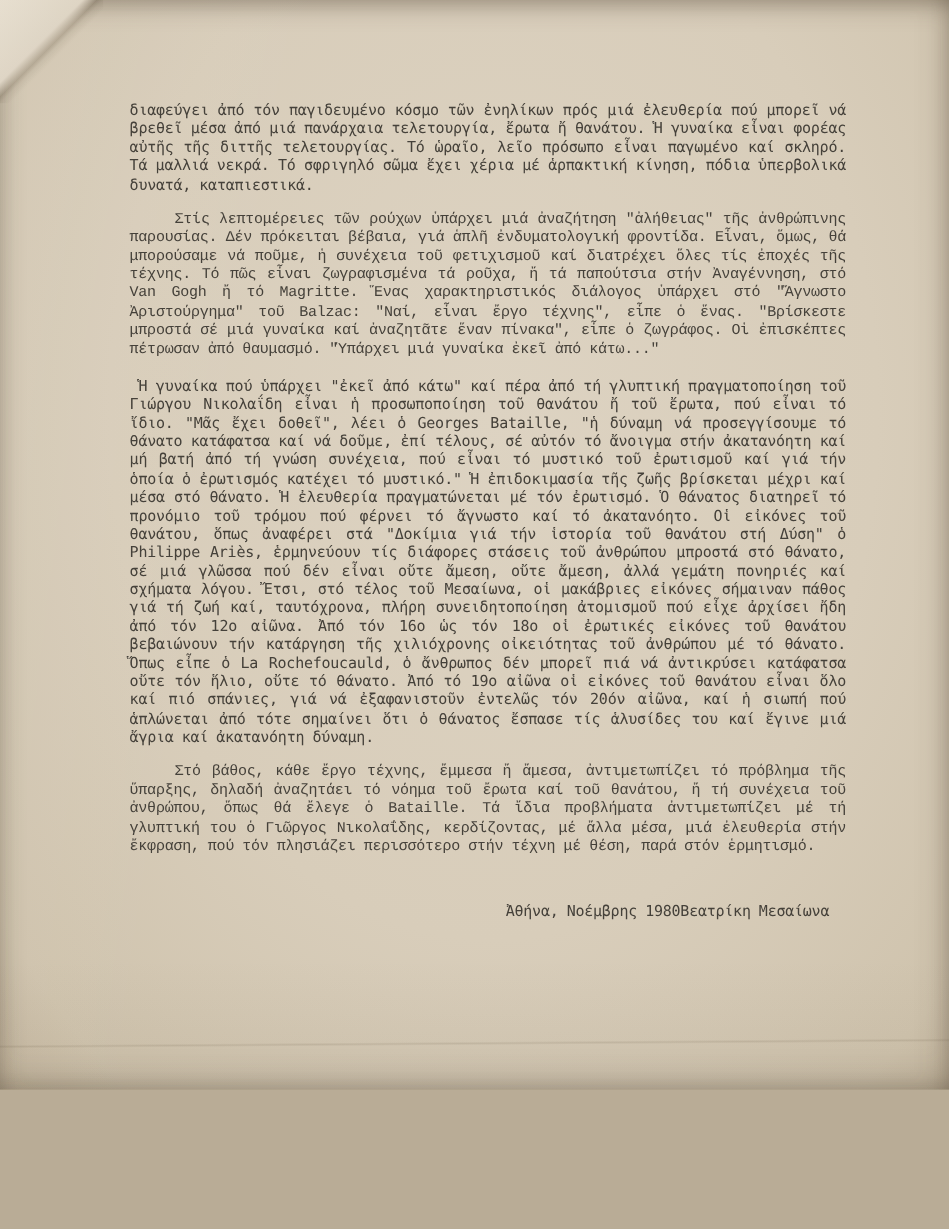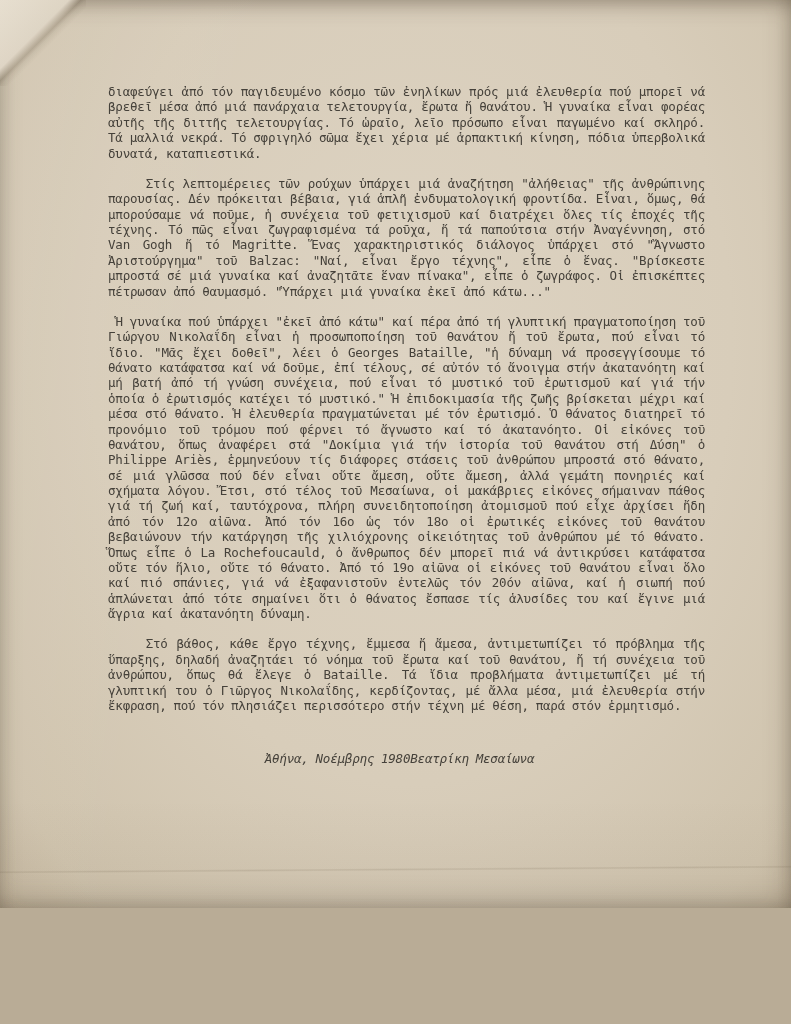--- a/index.html
+++ b/index.html
@@ -50,28 +50,27 @@
   .text-block{
     position:absolute;
     top:84px;left:108px;right:86px;
     font-size:12.5px;
     line-height:1.23;
     text-align:justify;
     letter-spacing:-0.2px;
     word-spacing:-0.5px;
   }
   .para{margin-bottom:15px;}
-  .para.indent-5{text-indent:5ch;}
+  .para.indent-5{text-indent:5ch;font-family:Liberation Mono, monospace;}
   .para.indent-1{text-indent:1ch;}
   .footer-row{
     display:flex;
-    justify-content:center;
+    justify-content:flex-end;
     margin-top:38px;
     padding-right:14px;
-    font-style:italic;
   }
 </style>
 </head>
 <body>
 
 <div class="scan">
   <div class="corner-fold"></div>
   <div class="sheet-texture"></div>
   <div class="crease c1"></div>
   <div class="crease c2"></div>

